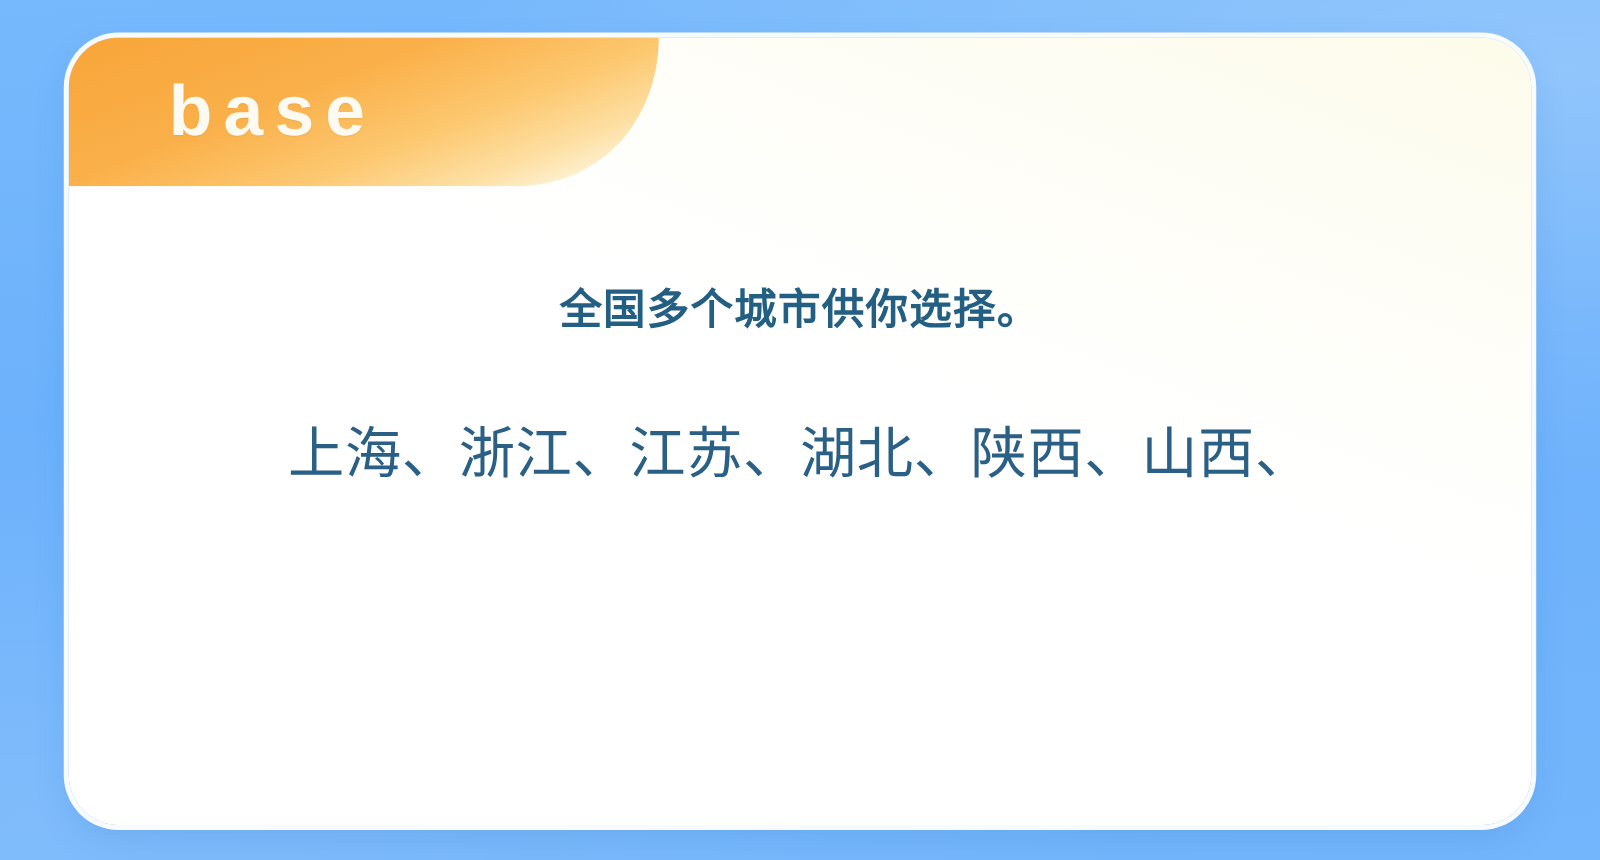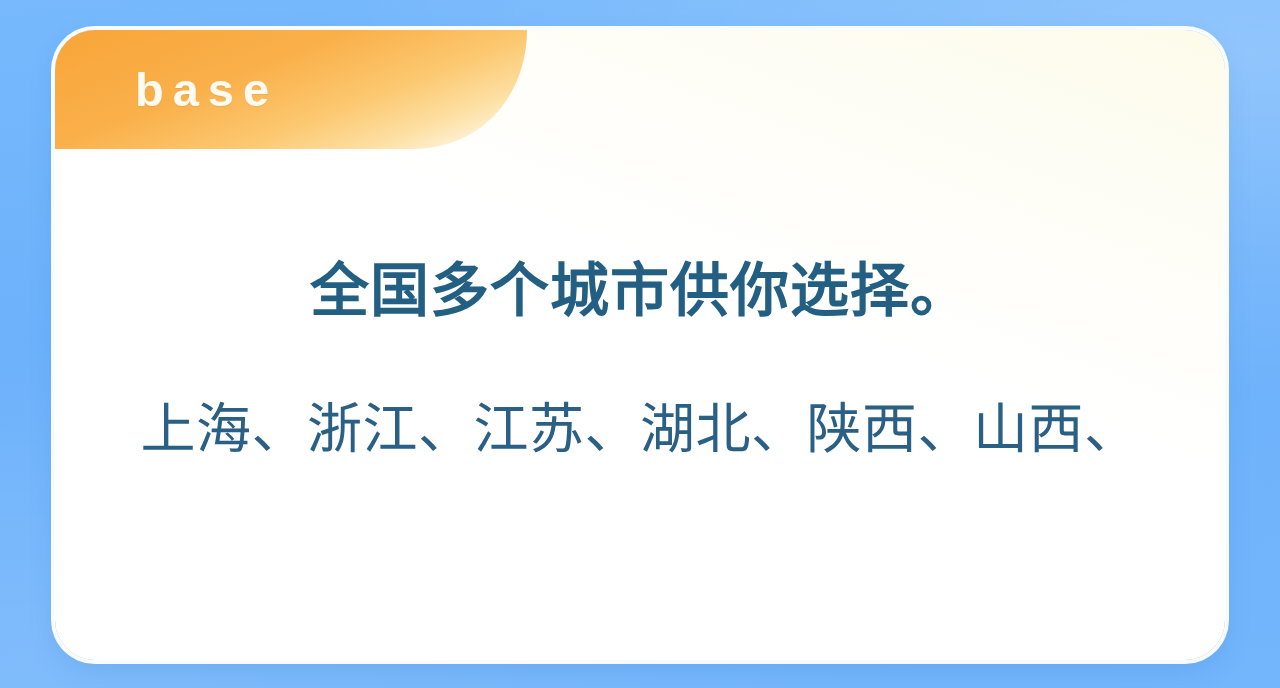--- a/index.html
+++ b/index.html
@@ -68,21 +68,21 @@
     display: block;
   }
   .banner-label {
     position: absolute;
     left: 80px;
     top: 0;
     height: 119px;
     display: flex;
     align-items: center;
     color: #fdfaf2;
-    font-size: 47px;
+    font-size: 57px;
     font-weight: 700;
     letter-spacing: 6px;
     line-height: 1;
     white-space: nowrap;
     text-shadow: 0 1px 1px rgba(195,120,20,0.18);
   }
   .banner-label .latin {
     letter-spacing: 9px;
     padding-right: 3px;
   }
@@ -96,36 +96,36 @@
     left: 0;
     right: 0;
     top: 119px;
     bottom: 0;
     display: flex;
     flex-direction: column;
     align-items: center;
   }
 
   .headline {
-    margin-top: 110px;
+    margin-top: 81px;
     color: #235f82;
-    font-size: 59px;
+    font-size: 34px;
     font-weight: 700;
     letter-spacing: 1px;
     line-height: 1.1;
     white-space: nowrap;
   }
 
   .city-list {
     margin-top: 52px;
     text-align: center;
   }
   .city-line {
     color: #2a6085;
-    font-size: 55px;
+    font-size: 45px;
     font-weight: 400;
     letter-spacing: 0.5px;
     line-height: 1.95;
     white-space: nowrap;
   }
 </style>
 </head>
 <body>
 
 <div class="stage">

